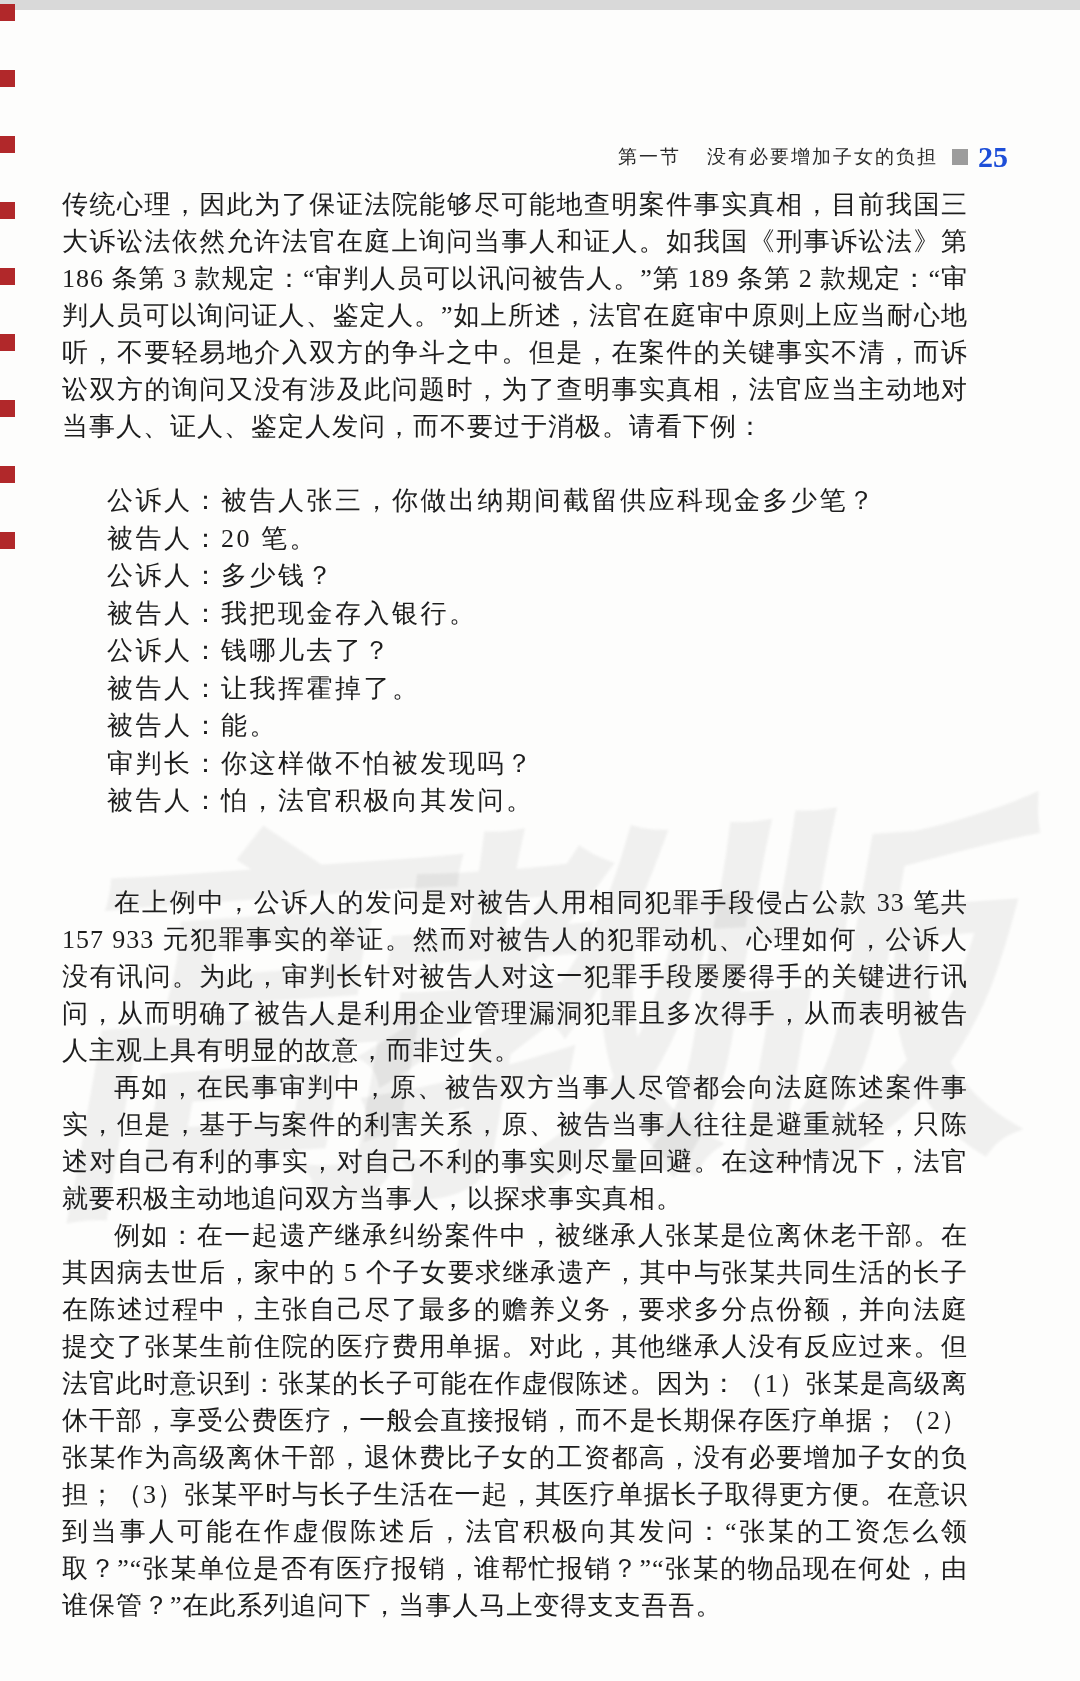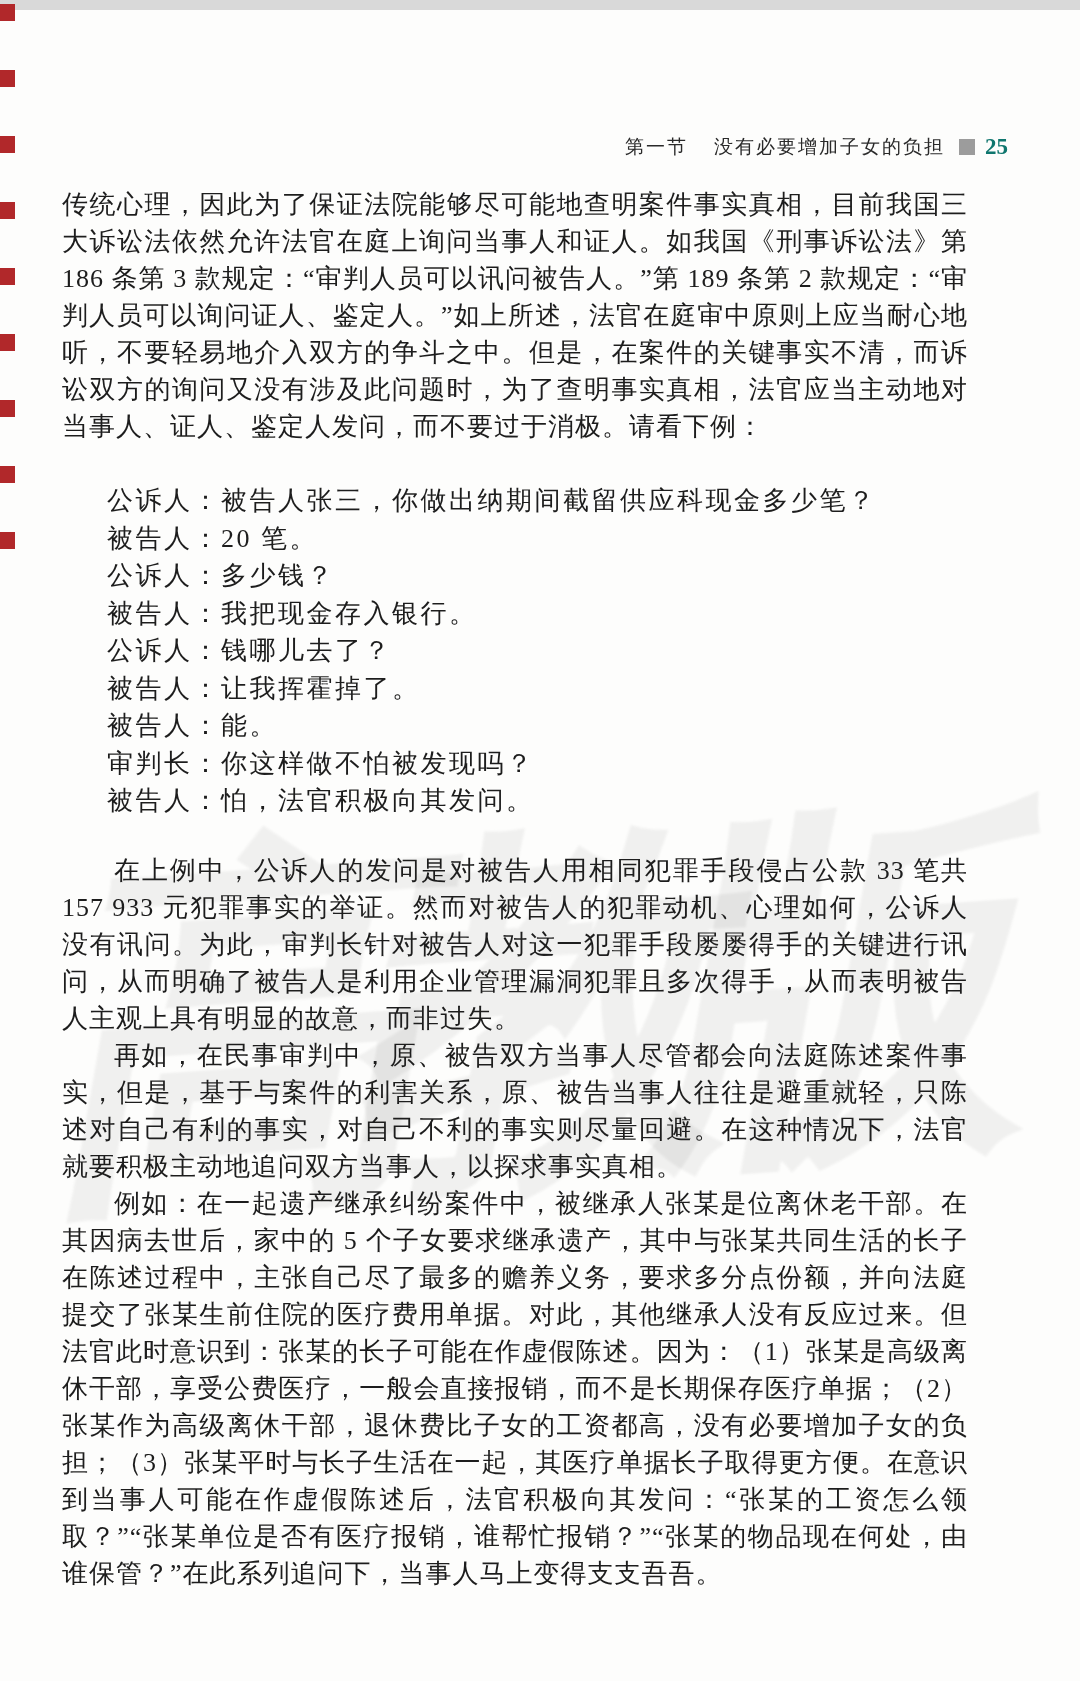--- a/index.html
+++ b/index.html
@@ -13,40 +13,40 @@
   }
   .top-strip{
     position:absolute;top:0;left:0;width:1080px;height:10px;
     background:#d9d9d9;
   }
   .edge-mark{
     position:absolute;left:0;width:15px;height:17px;
     background:#b1282a;
   }
   .running-header{
-    position:absolute;top:134px;right:72px;
+    position:absolute;top:140px;right:72px;
     font-size:19px;letter-spacing:2px;color:#2a2a2a;
     display:flex;align-items:center;white-space:nowrap;
   }
   .running-header .sec{margin-right:26px;}
   .running-header .sq{
     display:inline-block;width:16px;height:16px;background:#9c9c9c;
     margin:0 10px 0 14px;flex:0 0 auto;
   }
-  .running-header .pnum{font-weight:bold;font-size:23px;letter-spacing:0;color:#0f766e;}
+  .running-header .pnum{font-weight:bold;font-size:30px;letter-spacing:0;color:#1d4ed8;}
   .body-text{
     position:absolute;left:62px;top:186px;width:906px;
     font-size:26px;line-height:37px;letter-spacing:1px;
     text-align:justify;text-justify:inter-ideograph;
     z-index:2;
   }
   .body-text p{margin:0;text-indent:2em;}
   .body-text p.no-indent{text-indent:0;}
   .dialogue{
-    margin:37px 0 32px 45px;
+    margin:37px 0 64px 45px;
   }
   .dlg-row{
     line-height:37.5px;letter-spacing:2.5px;
     text-align:left;
   }
   .para-gap{margin-top:40px;}
   .watermark{
     position:absolute;left:40px;top:820px;width:1000px;height:420px;
     font-size:380px;line-height:380px;letter-spacing:-80px;
     font-style:italic;font-weight:bold;

